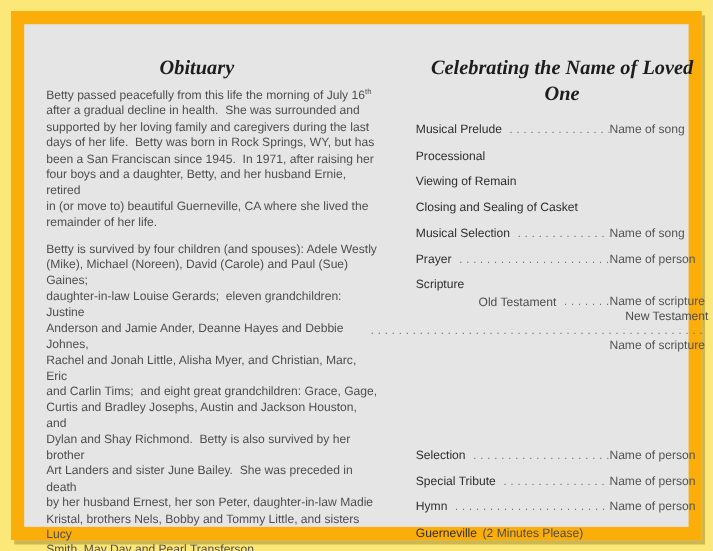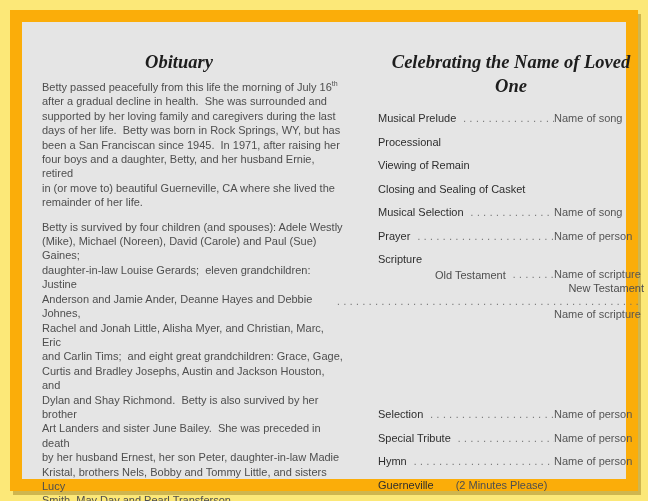--- a/index.html
+++ b/index.html
@@ -73,21 +73,21 @@
     flex: 0 0 90px;
     width: 90px;
     color: #555555;
     white-space: nowrap;
     line-height: 13px;
   }
   .row.scripture-head { margin-bottom: 2px; }
   .row.sub { padding-left: 57px; margin-bottom: 1px; line-height: 12.5px; }
   .row.sub .sublbl { font-weight: 400; color: #4e4e4e; white-space: nowrap; }
   .row.sub.last { margin-bottom: 10.5px; flex-direction: column; }
-  .suffix { font-weight: 400; color: #4e4e4e; margin-left: 22px; white-space: nowrap; }
+  .suffix { font-weight: 400; color: #4e4e4e; margin-left: 5px; white-space: nowrap; }
 </style>
 </head>
 <body>
 
 <div class="sheet">
 
   <section class="col col-left">
     <h1 class="page-title">Obituary</h1>
     <p class="first"><span>Betty passed peacefully from this life the morning of July 16</span><sup>th</sup><span>
 after a gradual decline in health.  She was surrounded and

